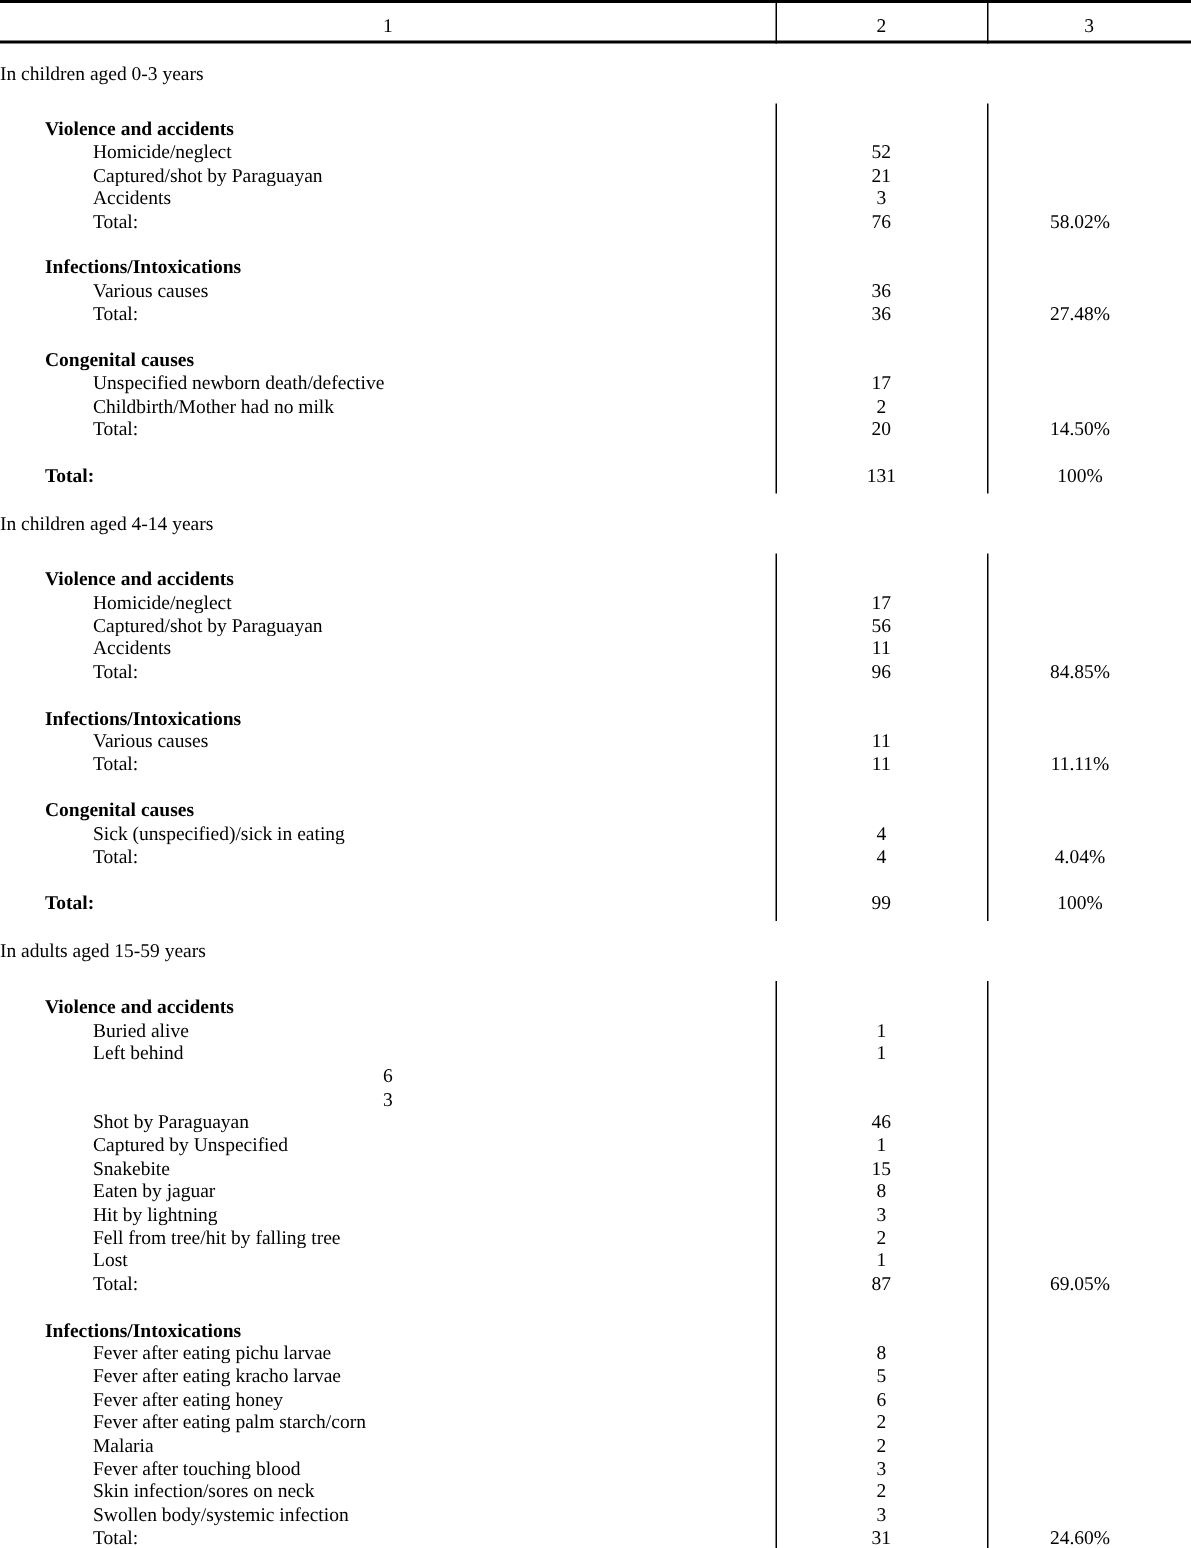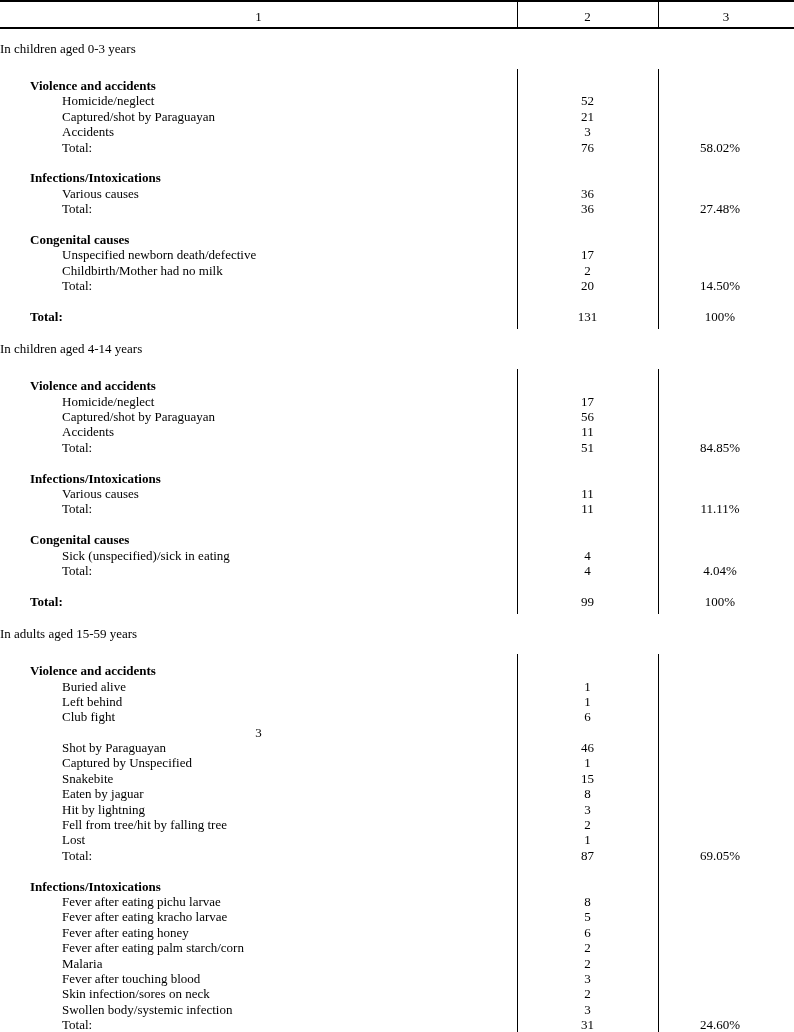--- a/index.html
+++ b/index.html
@@ -182,21 +182,21 @@
             <div class="c2">56</div>
             <div class="c3"></div>
           </div>
           <div class="row">
             <div class="c1">Accidents</div>
             <div class="c2">11</div>
             <div class="c3"></div>
           </div>
           <div class="row">
             <div class="c1">Total:</div>
-            <div class="c2">51</div>
+            <div class="c2">96</div>
             <div class="c3">84.85%</div>
           </div>
         </div>
         <div class="group">
           <div class="row">
             <div class="c1 bold">Infections/Intoxications</div>
             <div class="c2"></div>
             <div class="c3"></div>
           </div>
           <div class="row">
@@ -251,21 +251,20 @@
             <div class="c1">Buried alive</div>
             <div class="c2">1</div>
             <div class="c3"></div>
           </div>
           <div class="row">
             <div class="c1">Left behind</div>
             <div class="c2">1</div>
             <div class="c3"></div>
           </div>
           <div class="row">
-            <div class="c1">Club fight</div>
             <div class="c2">6</div>
             <div class="c3"></div>
           </div>
           <div class="row">
             <div class="c2">3</div>
             <div class="c3"></div>
           </div>
           <div class="row">
             <div class="c1">Shot by Paraguayan</div>
             <div class="c2">46</div>

